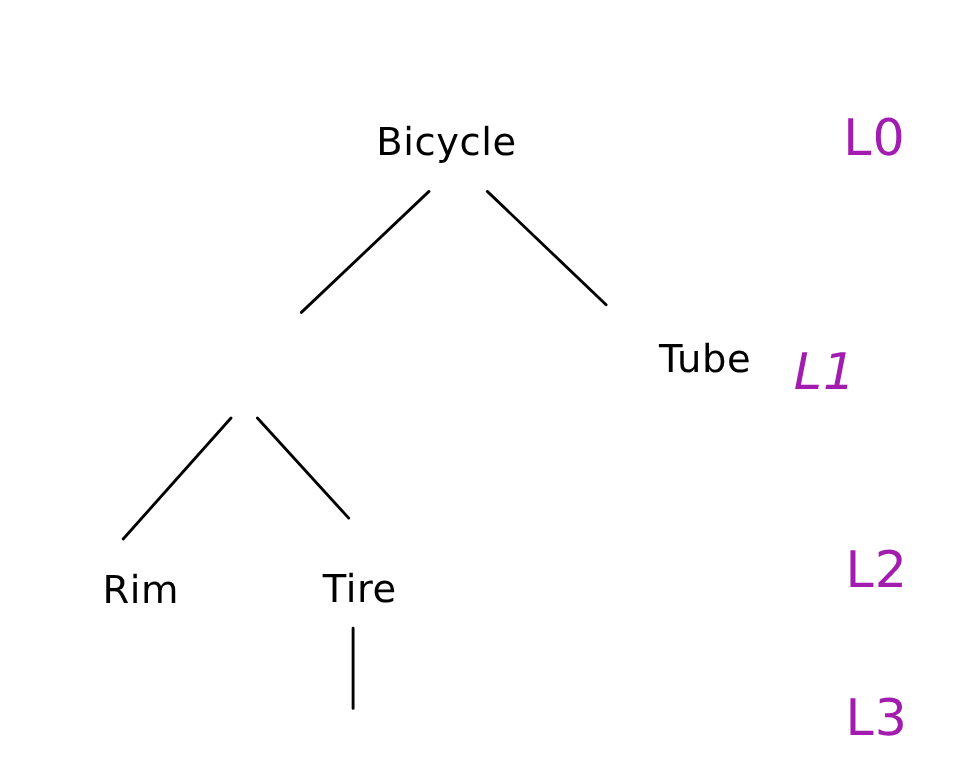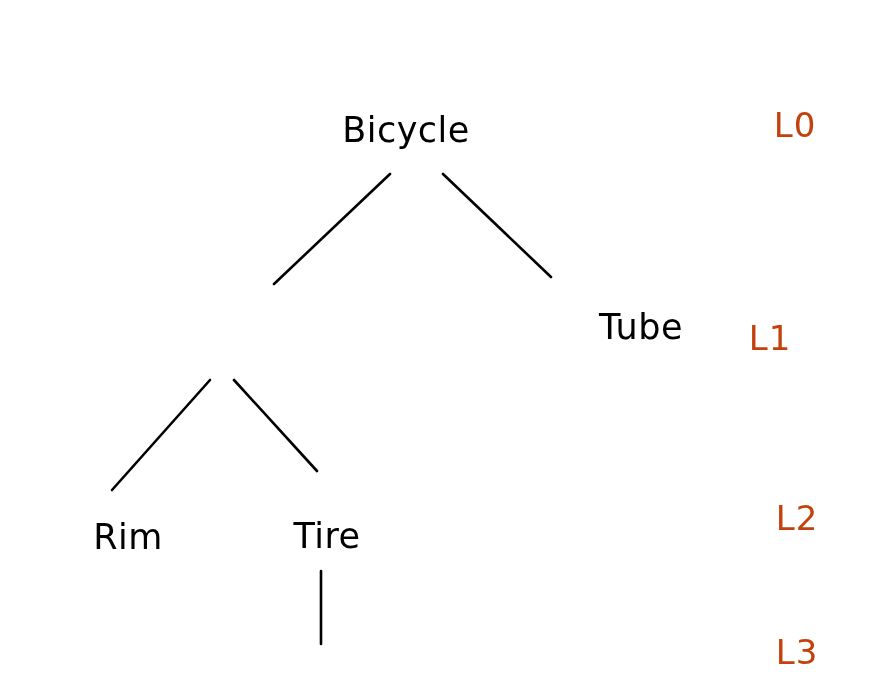--- a/index.html
+++ b/index.html
@@ -32,23 +32,23 @@
     font-size: 35px;
     font-weight: 400;
     color: #000000;
     white-space: nowrap;
     transform: translate(-50%, -50%);
     letter-spacing: 0.5px;
   }
   .level-label {
     position: absolute;
     font-family: "DejaVu Sans", sans-serif;
-    font-size: 34px;
+    font-size: 46px;
     font-weight: 500;
-    color: #c2410c;
+    color: #a21caf;
     white-space: nowrap;
     transform: translate(-50%, -50%);
     letter-spacing: 1px;
   }
 </style>
 </head>
 <body>
 
 <div id="canvas">
 
@@ -61,17 +61,17 @@
         <line x1="321" y1="523" x2="321" y2="596" stroke="#000000"></line>
       </g>
   </svg>
 
   <div class="node-label" style="left: 406px; top: 82px;">Bicycle</div>
   <div class="node-label" style="left: 641px; top: 279px;">Tube</div>
   <div class="node-label" style="left: 327px; top: 488px;">Tire</div>
   <div class="node-label" style="left: 128px; top: 489px;">Rim</div>
 
   <div class="level-label" style="left: 795px; top: 77px;">L0</div>
-  <div class="level-label" style="left: 770px; top: 290px;">L1</div>
+  <div class="level-label" style="left: 750px; top: 290px; font-style: italic;">L1</div>
   <div class="level-label" style="left: 797px; top: 470px;">L2</div>
   <div class="level-label" style="left: 797px; top: 604px;">L3</div>
 
 </div>
 
 </body></html>

